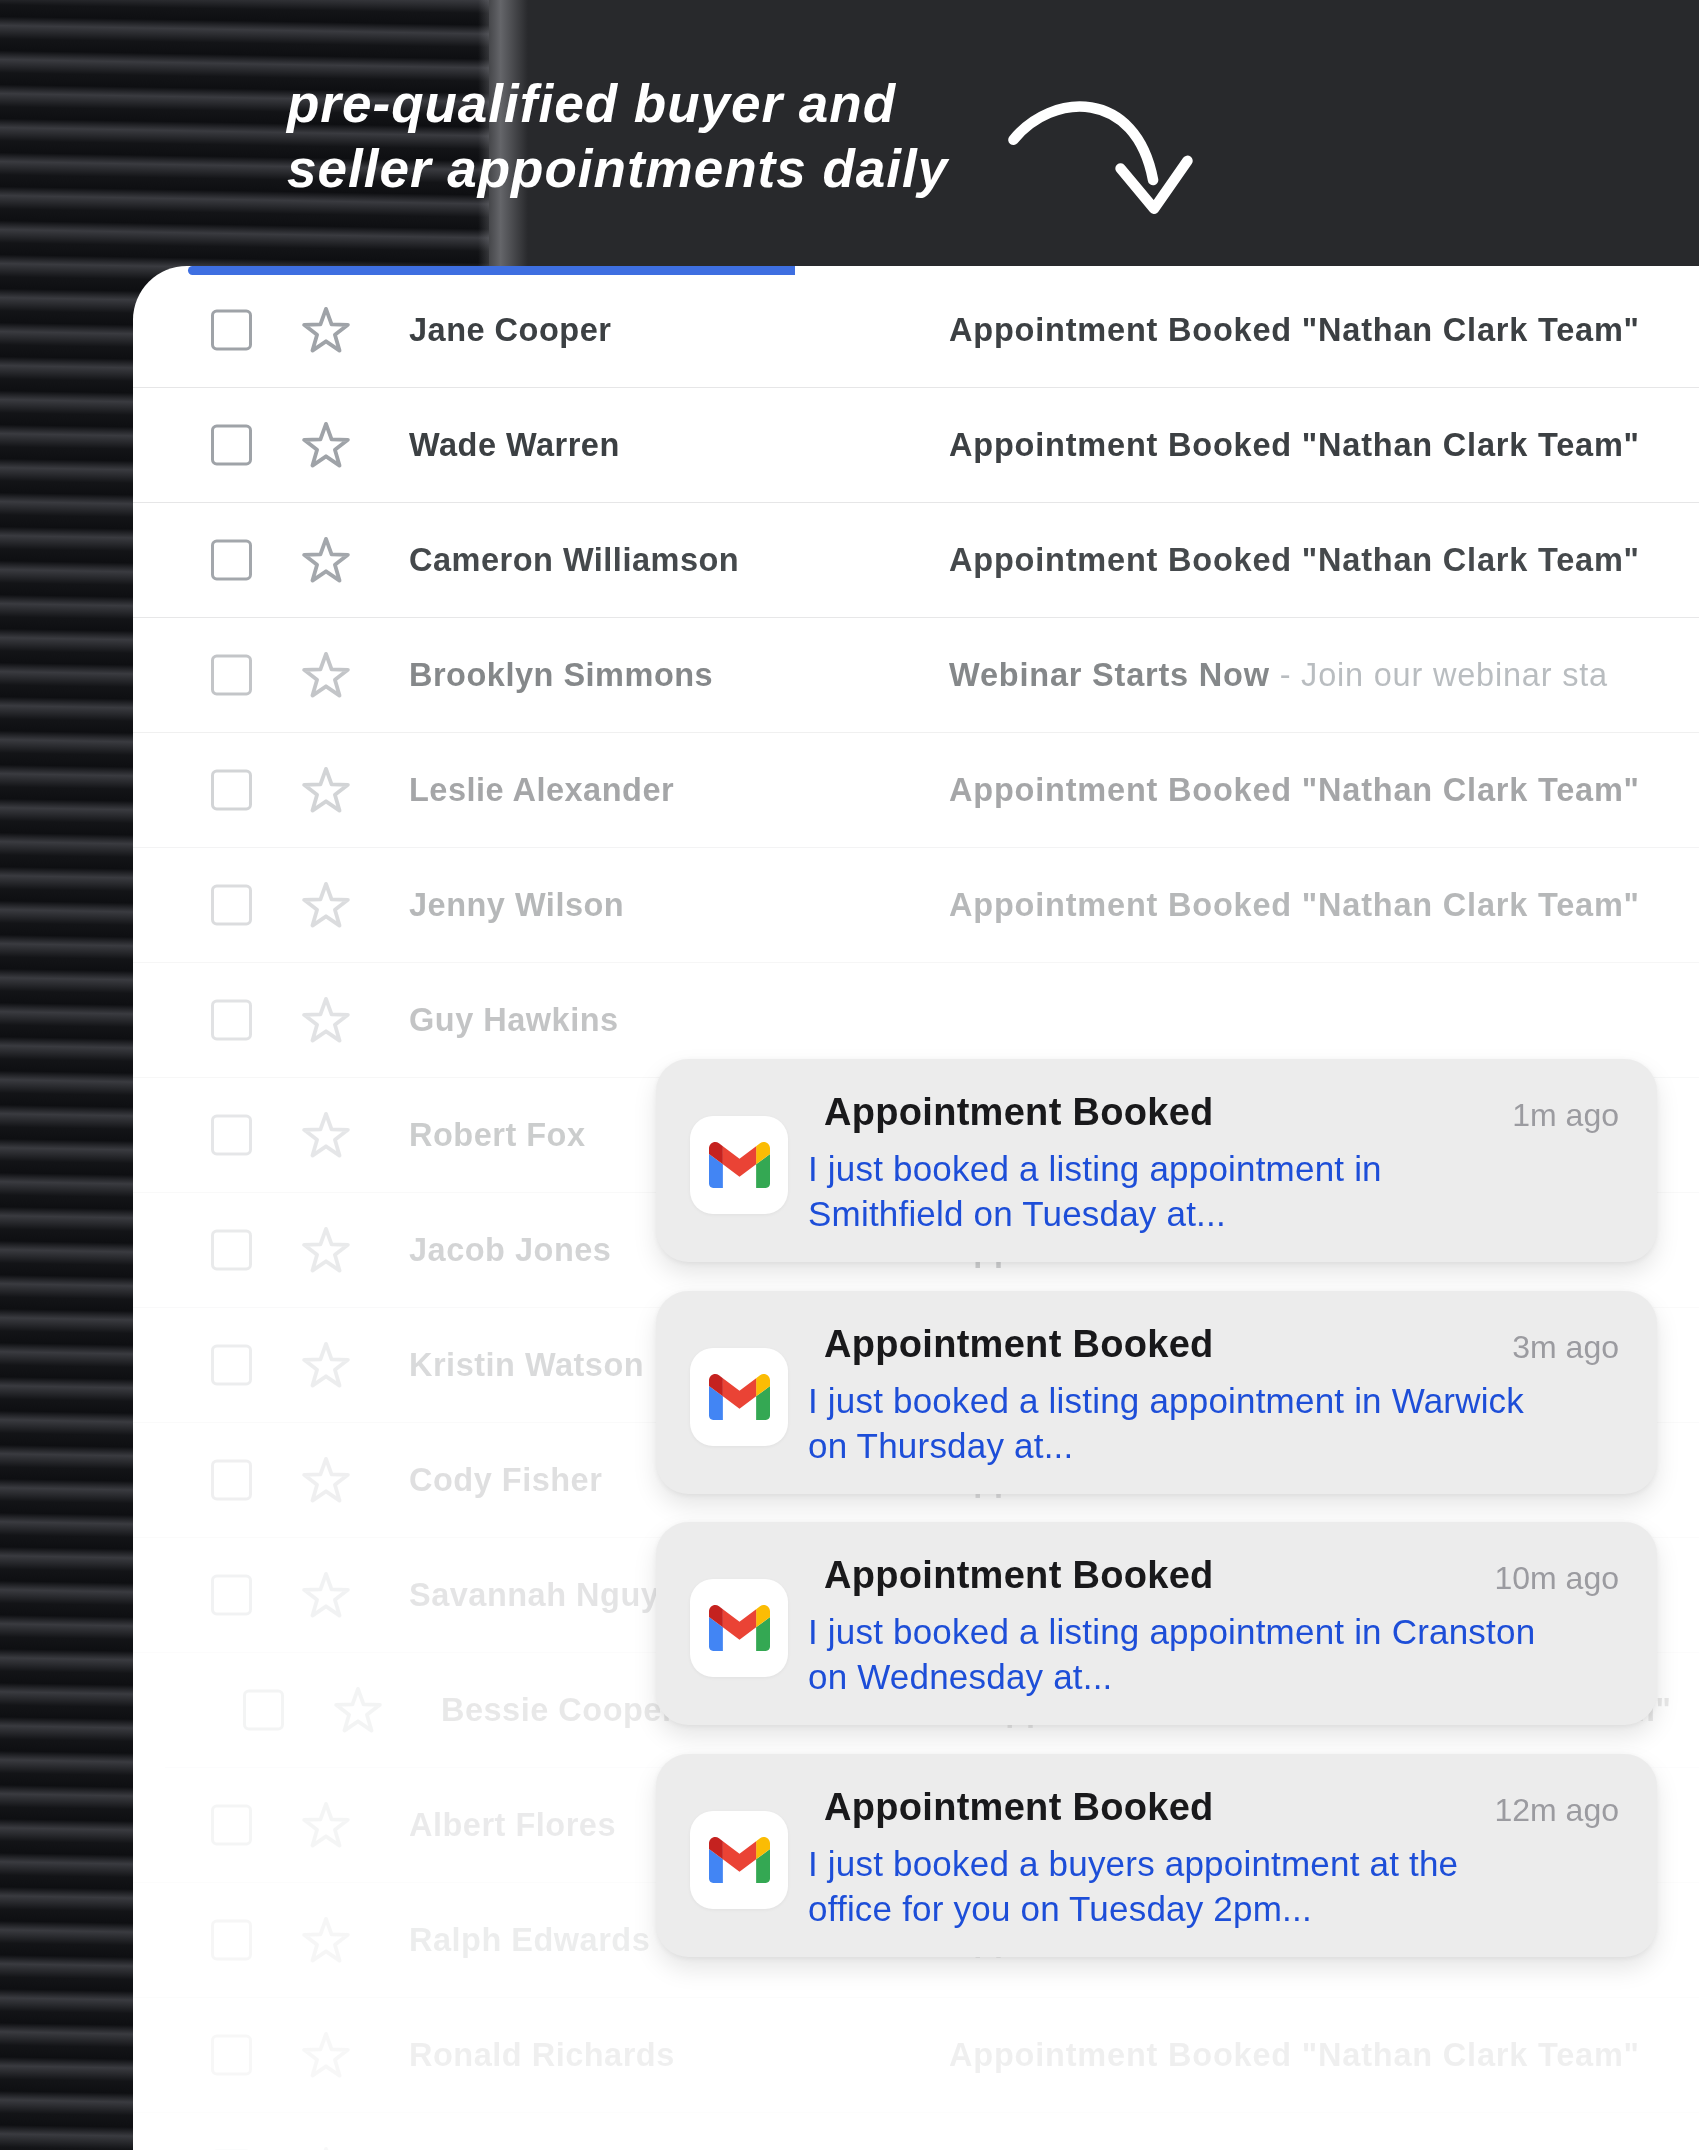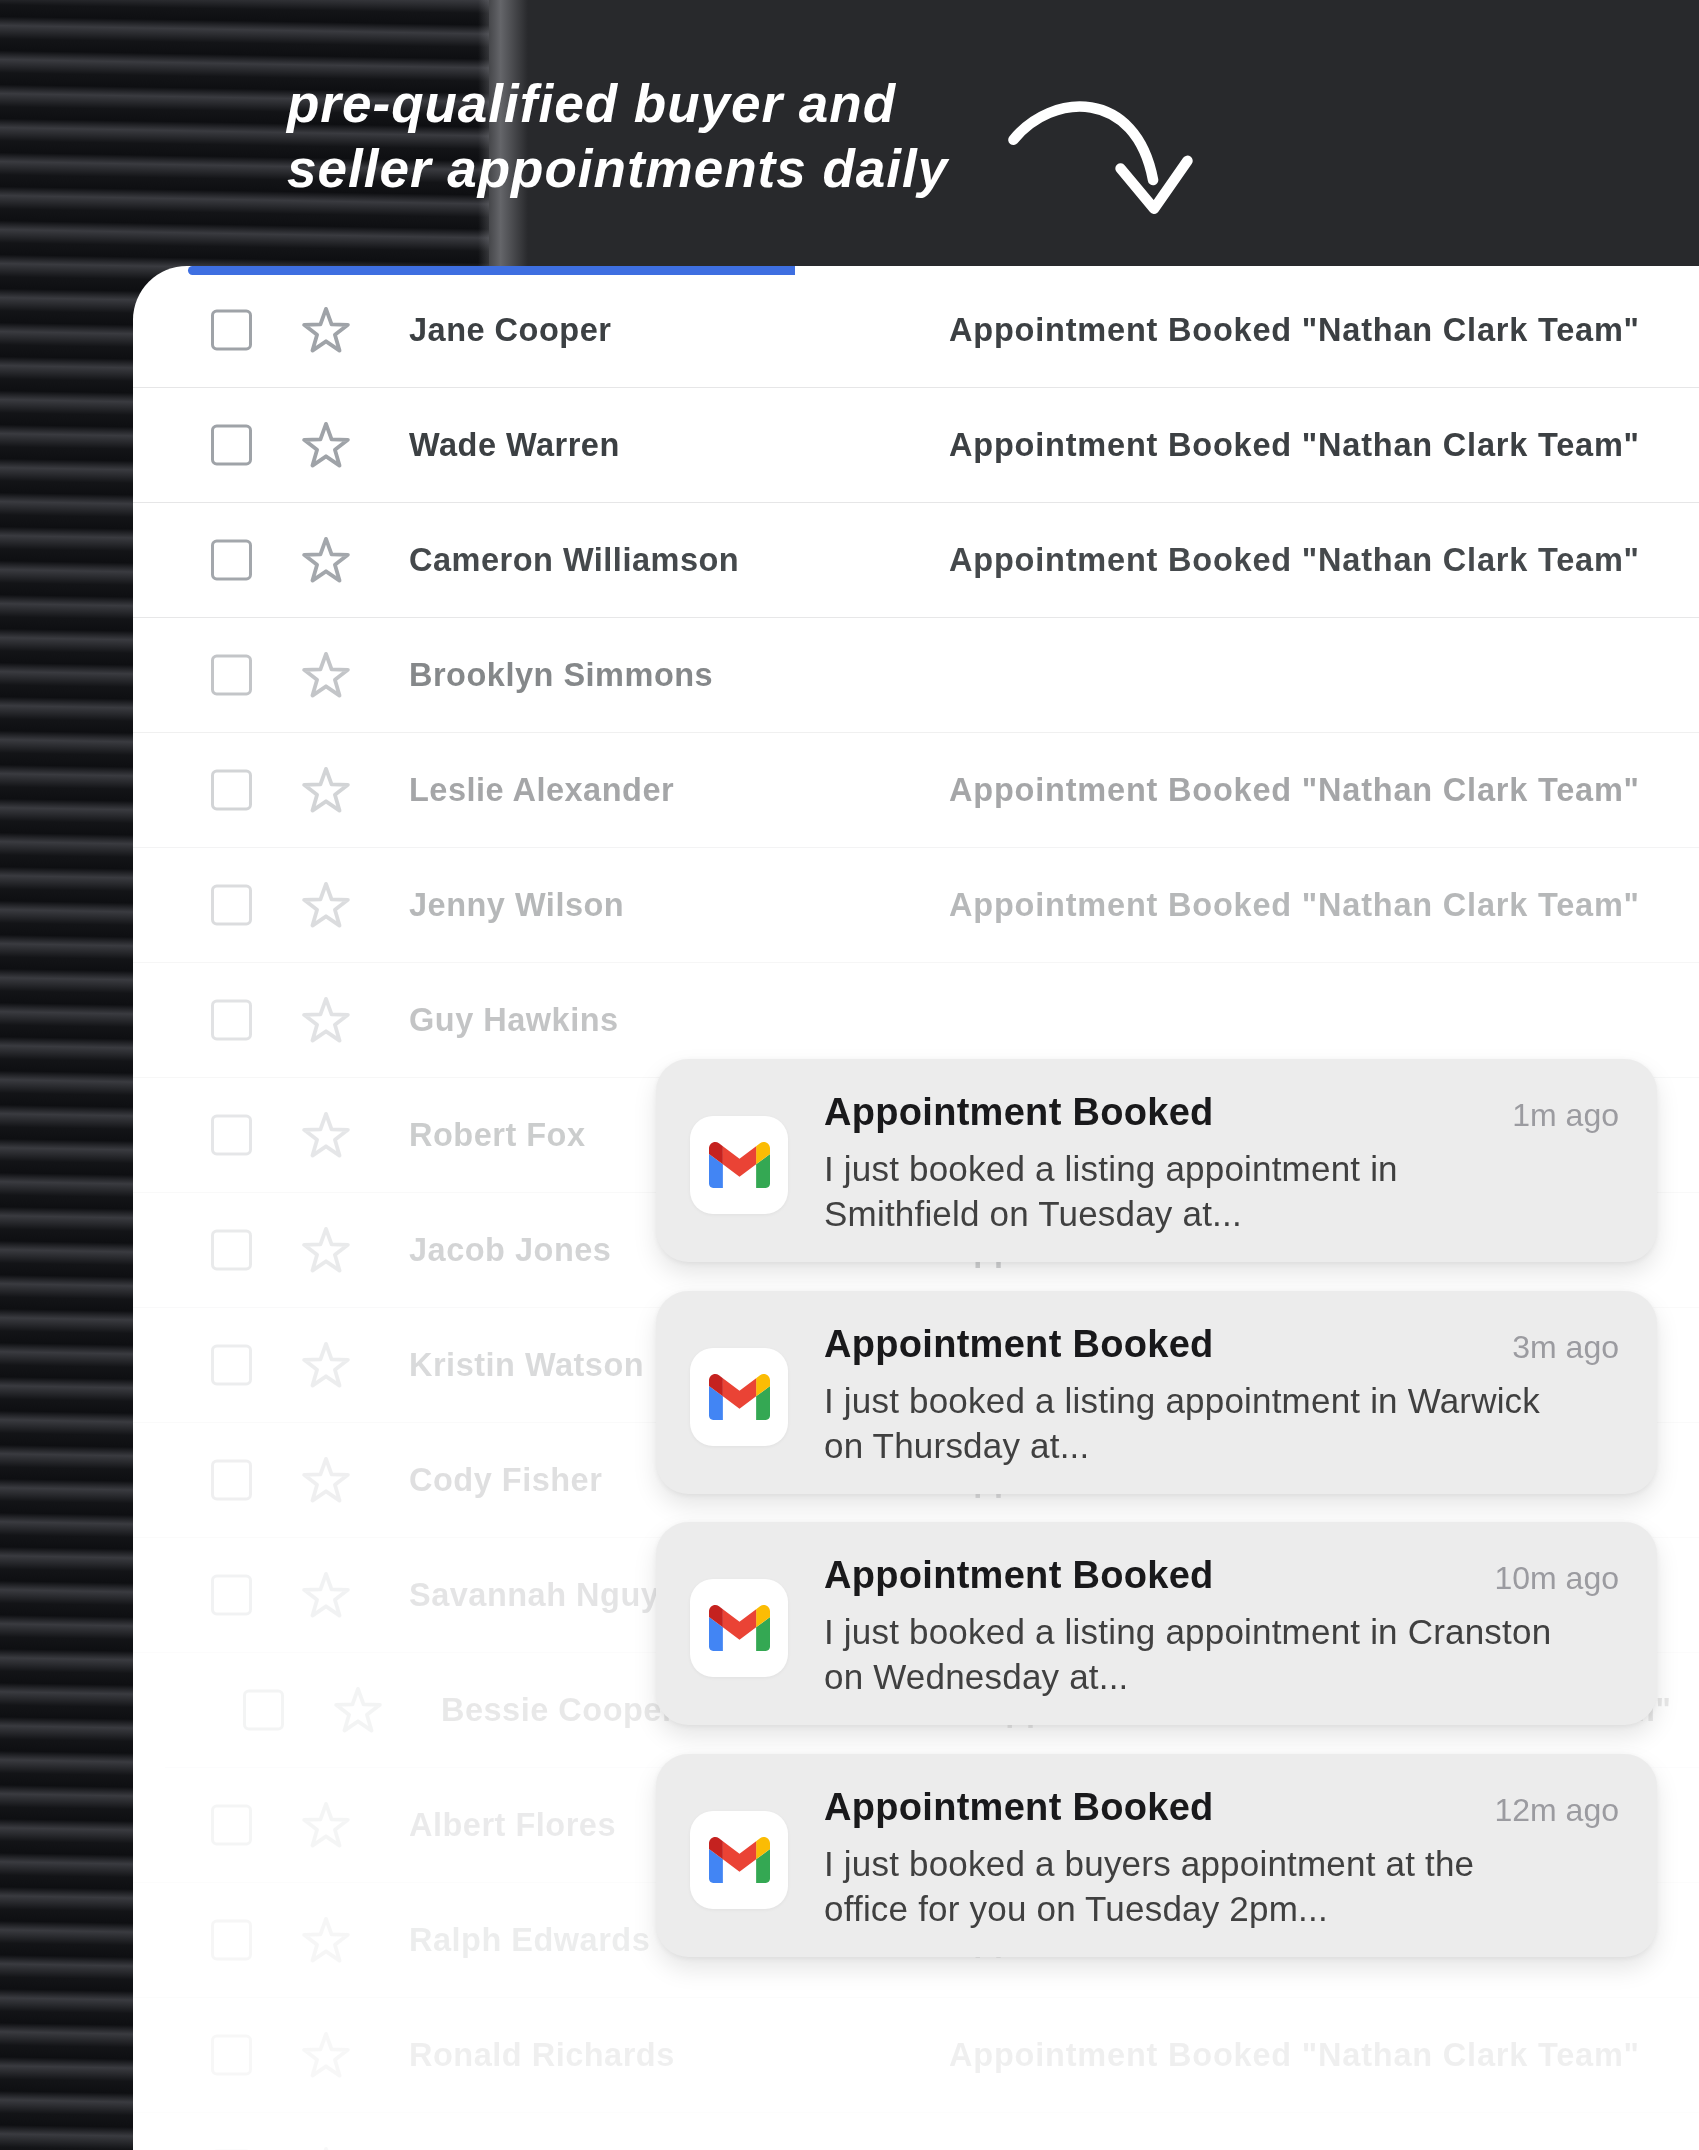--- a/index.html
+++ b/index.html
@@ -59,21 +59,21 @@
     box-shadow:0 11.5px 25px rgba(0,0,0,0.10), 0 1.9px 5.7px rgba(0,0,0,0.05);
   }
   .app-icon{
     position:absolute;left:34px;top:57px;width:98px;height:98px;
     background:#ffffff;border-radius:23px;
     display:flex;align-items:center;justify-content:center;
     box-shadow:0 1px 3.8px rgba(0,0,0,0.05);
   }
   .n-title{position:absolute;left:168px;top:32px;font-size:38px;font-weight:bold;color:#19191b;letter-spacing:0.3px;}
   .n-time{position:absolute;right:38px;top:38px;font-size:32px;color:#9b9ba0;}
-  .n-body{position:absolute;left:168px;top:87px;font-size:35px;color:#404040;line-height:45px;letter-spacing:0.2px;}
+  .n-body{position:absolute;left:152px;top:87px;font-size:35px;color:#1d4ed8;line-height:45px;letter-spacing:0.2px;}
 </style>
 </head>
 <body>
 
 <div class="stripes"></div>
 <div class="stripe-edge"></div>
 
 <div class="annot">
   <div>pre-qualified buyer and</div>
   <div>seller appointments daily</div>
@@ -112,20 +112,21 @@
     <span class="name">Cameron Williamson</span>
     <span class="subj"><b class="bold">Appointment Booked "Nathan Clark Team"</b><span class="preview"></span></span>
   </div>
 
   <div class="row" style="opacity: 0.62;">
     <span class="cb"></span>
     <svg class="star" viewBox="0 0 52 50">
       <path d="M26 3 L31.8 19.1 L48.8 19.6 L35.3 30 L40.1 46.4 L26 36.8 L11.9 46.4 L16.7 30 L3.2 19.6 L20.2 19.1 Z" fill="none" stroke="#9fa3a8" stroke-width="4" stroke-linejoin="round"></path>
     </svg>
     <span class="name">Brooklyn Simmons</span>
+    <span class="subj"><b class="bold">Webinar Starts Now</b><span class="preview"> - Join our webinar sta</span></span>
   </div>
 
   <div class="row" style="opacity: 0.46;">
     <span class="cb"></span>
     <svg class="star" viewBox="0 0 52 50">
       <path d="M26 3 L31.8 19.1 L48.8 19.6 L35.3 30 L40.1 46.4 L26 36.8 L11.9 46.4 L16.7 30 L3.2 19.6 L20.2 19.1 Z" fill="none" stroke="#9fa3a8" stroke-width="4" stroke-linejoin="round"></path>
     </svg>
     <span class="name">Leslie Alexander</span>
     <span class="subj"><b class="bold">Appointment Booked "Nathan Clark Team"</b><span class="preview"></span></span>
   </div>

